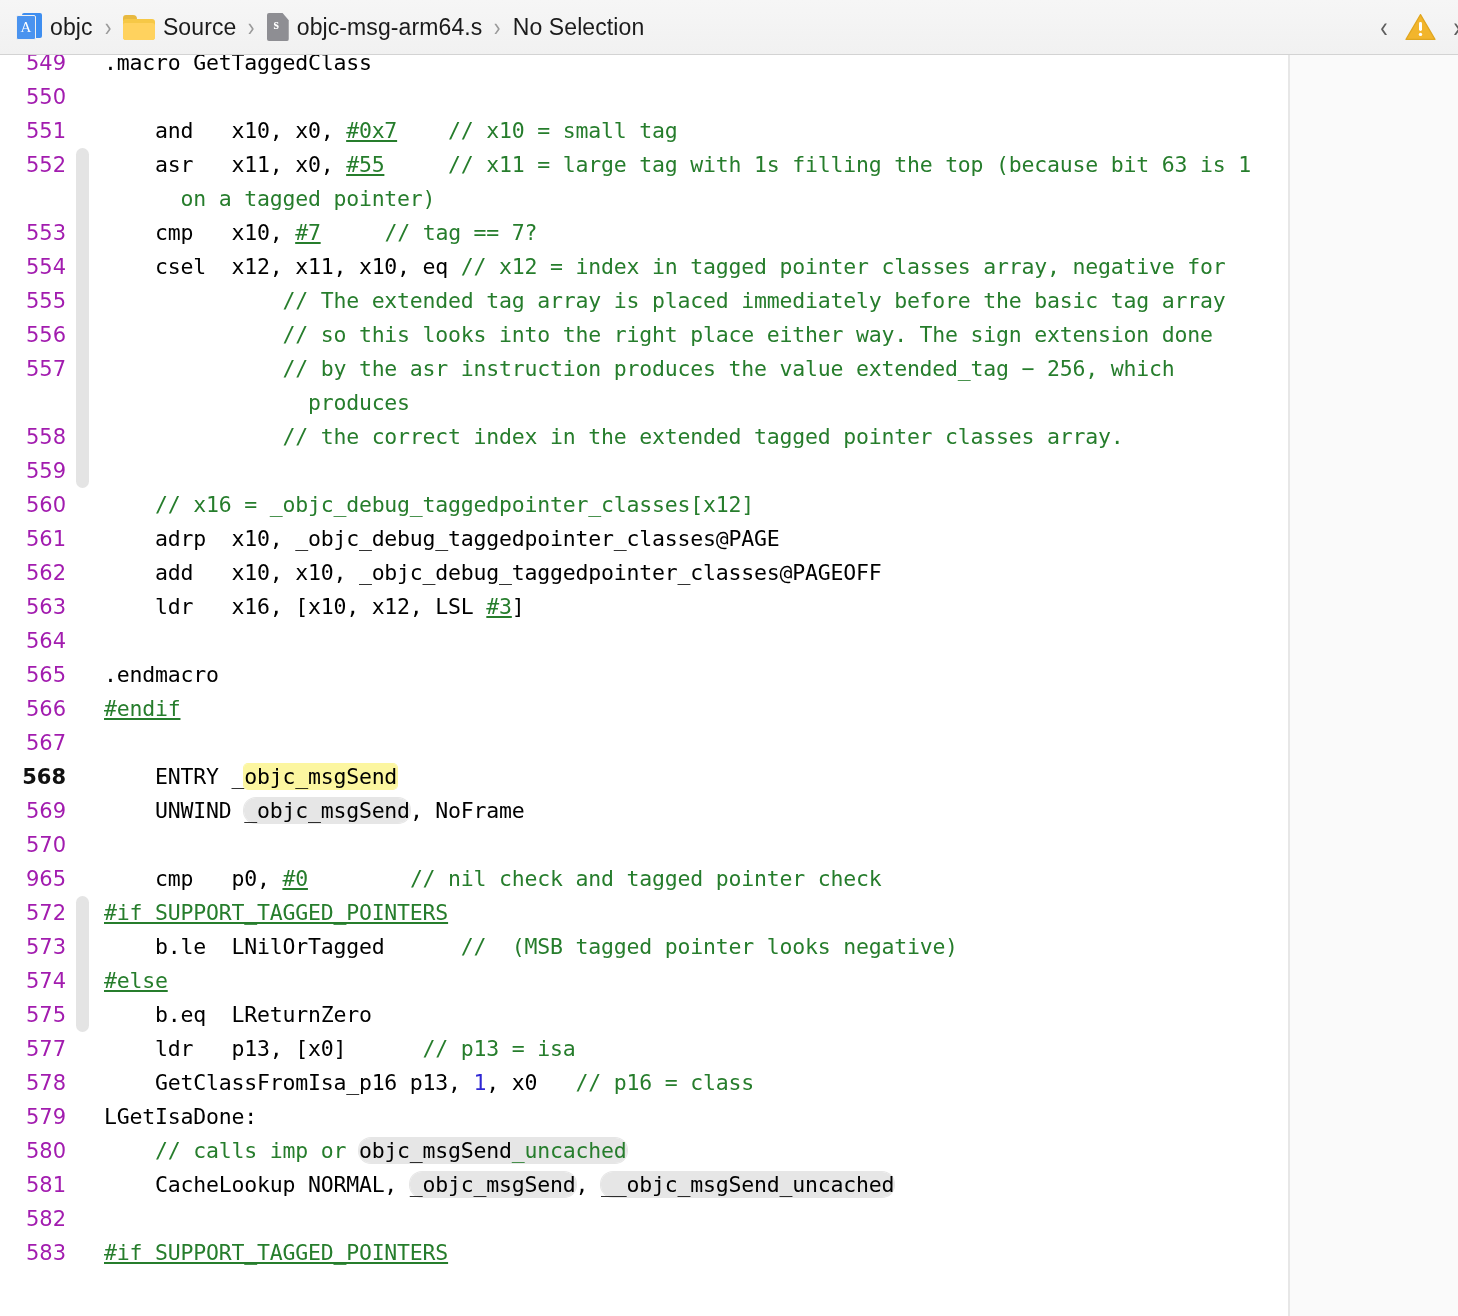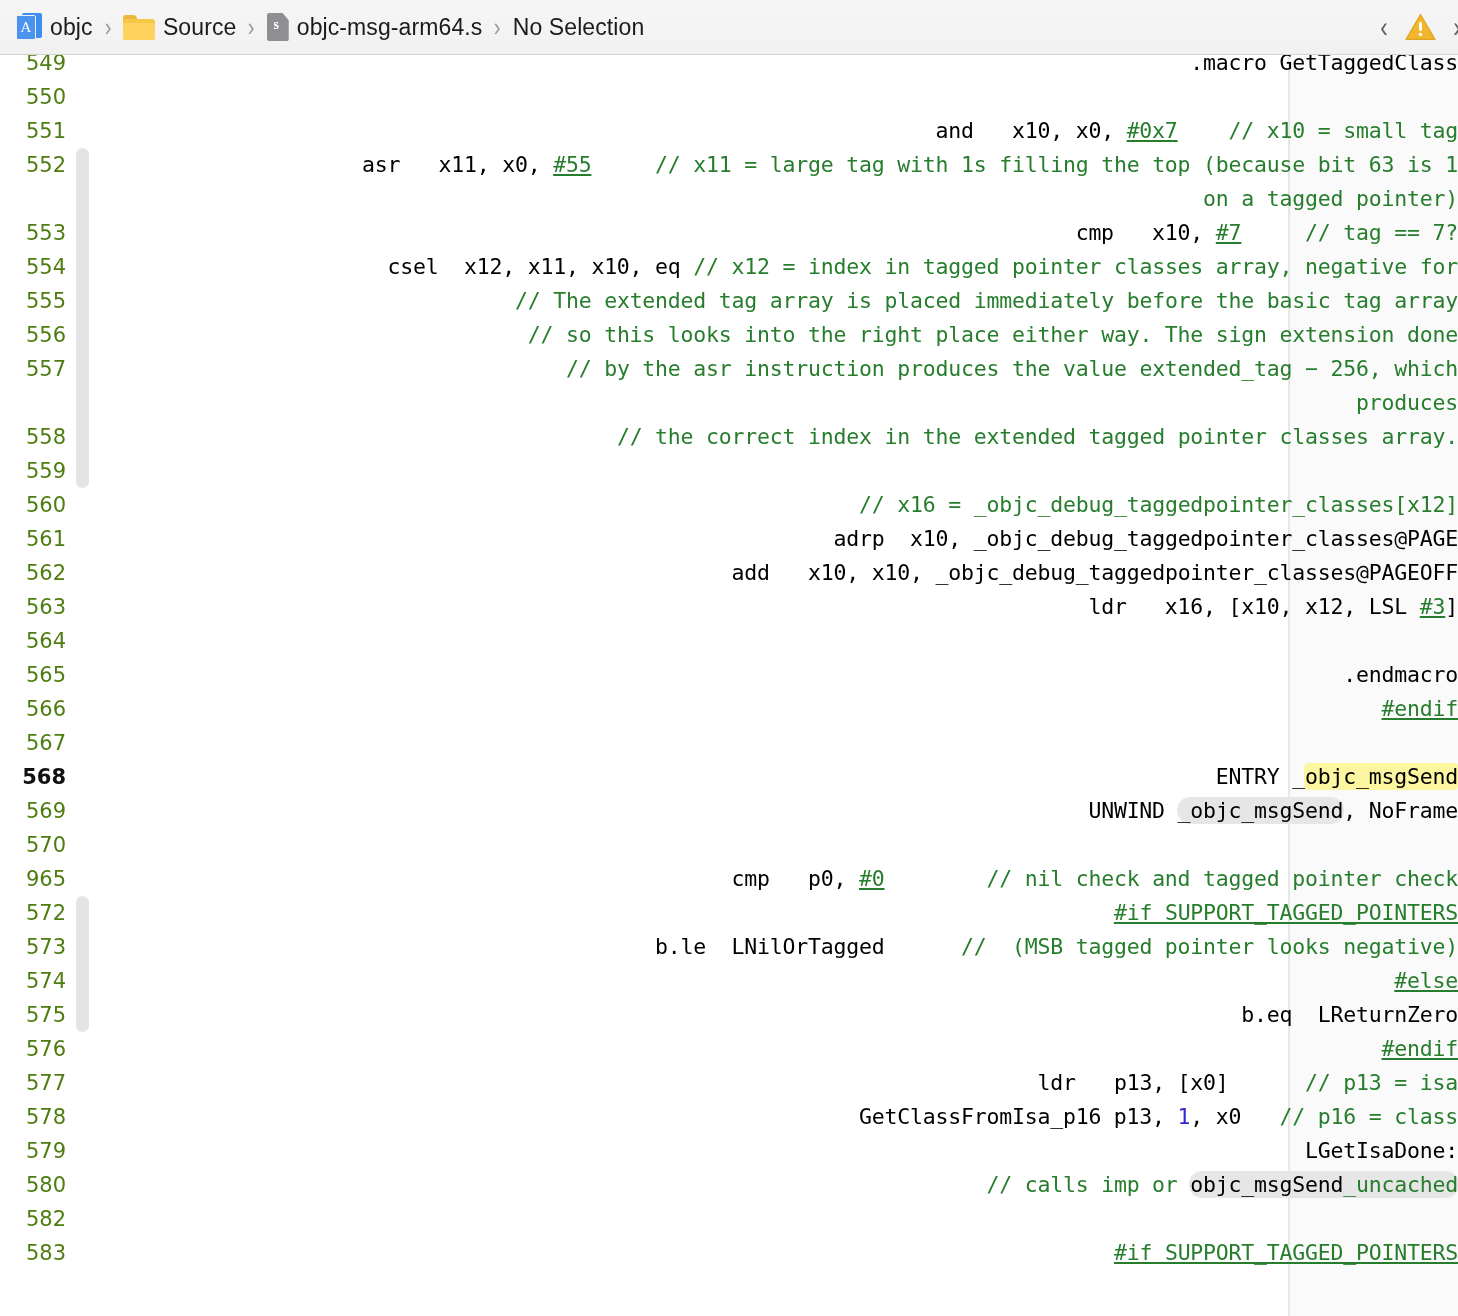--- a/index.html
+++ b/index.html
@@ -187,41 +187,40 @@
   #code-table {
     position: relative;
     border-collapse: collapse;
     width: 100%;
   }
   .ln {
     width: 66px;
     padding: 0 14px 0 0;
     text-align: right;
     vertical-align: top;
-    color: #4d7c0f;
+    color: #a21caf;
     font-family: "DejaVu Sans", sans-serif;
     font-size: 21px;
     line-height: 34px;
     user-select: none;
     white-space: nowrap;
   }
   .ln.current {
     color: #111111;
     font-weight: 700;
   }
   .code {
     padding: 0 0 0 24px;
     vertical-align: top;
     font-family: "DejaVu Sans Mono", monospace;
     font-size: 21.5px;
     line-height: 34px;
     color: #000000;
     white-space: pre;
     letter-spacing: -0.2px;
-    text-align: right;
   }
   .cm  { color: #267d2c; }                   
   .pp  { color: #267d2c; text-decoration: underline; }                   
   .num { color: #2f27d4; }                   
   .hl-yellow {
     background: #fcf6a0;
     border-radius: 4px;
     box-shadow: 0 0 0 1px #fcf6a0;
   }
   .hl-gray {
@@ -410,38 +409,38 @@
         </tr>
         <tr>
           <td class="ln">574</td>
           <td class="code"><span class="pp">#else</span></td>
         </tr>
         <tr>
           <td class="ln">575</td>
           <td class="code"><span>    b.eq  LReturnZero</span></td>
         </tr>
         <tr>
-          <td class="ln">576</td>
-          <td class="code"><span class="pp">#endif</span></td>
-        </tr>
-        <tr>
           <td class="ln">577</td>
           <td class="code"><span>    ldr   p13, [x0]</span><span>      </span><span class="cm">// p13 = isa</span></td>
         </tr>
         <tr>
           <td class="ln">578</td>
           <td class="code"><span>    GetClassFromIsa_p16 p13, </span><span class="num">1</span><span>, x0   </span><span class="cm">// p16 = class</span></td>
         </tr>
         <tr>
           <td class="ln">579</td>
           <td class="code"><span>LGetIsaDone:</span></td>
         </tr>
         <tr>
           <td class="ln">580</td>
           <td class="code"><span class="cm">    // calls imp or </span><span class="hl-gray" style="border-bottom-right-radius: 0px; border-top-right-radius: 0px;">objc_msgSend</span><span class="cm hl-gray" style="border-bottom-left-radius: 0px; border-top-left-radius: 0px;">_uncached</span></td>
+        </tr>
+        <tr>
+          <td class="ln">581</td>
+          <td class="code"><span>    CacheLookup NORMAL, </span><span class="hl-gray">_objc_msgSend</span><span>, </span><span class="hl-gray">__objc_msgSend_uncached</span></td>
         </tr>
         <tr>
           <td class="ln">582</td>
           <td class="code"><span></span></td>
         </tr>
         <tr class="clipped">
           <td class="ln">583</td>
           <td class="code"><span class="pp">#if SUPPORT_TAGGED_POINTERS</span></td>
         </tr>
       </tbody>

